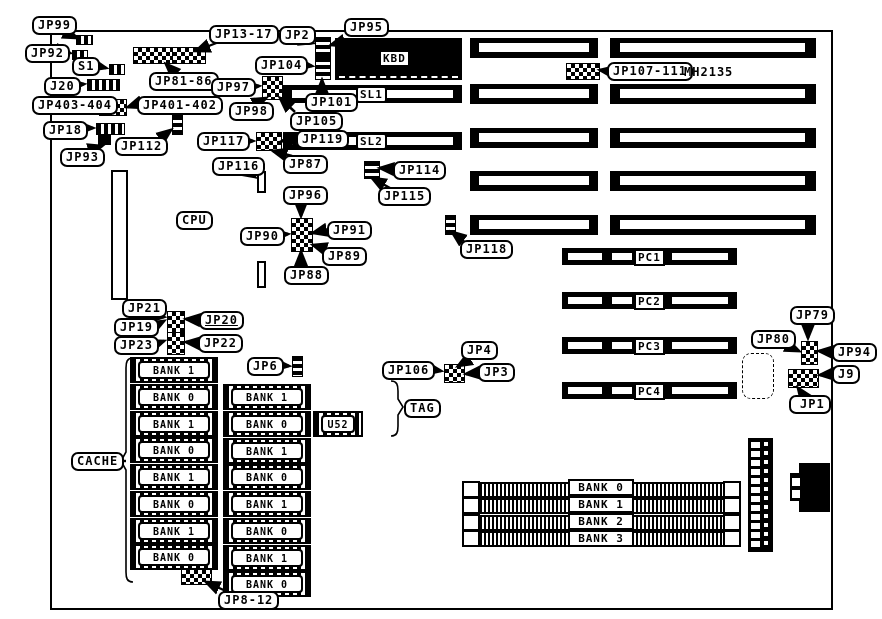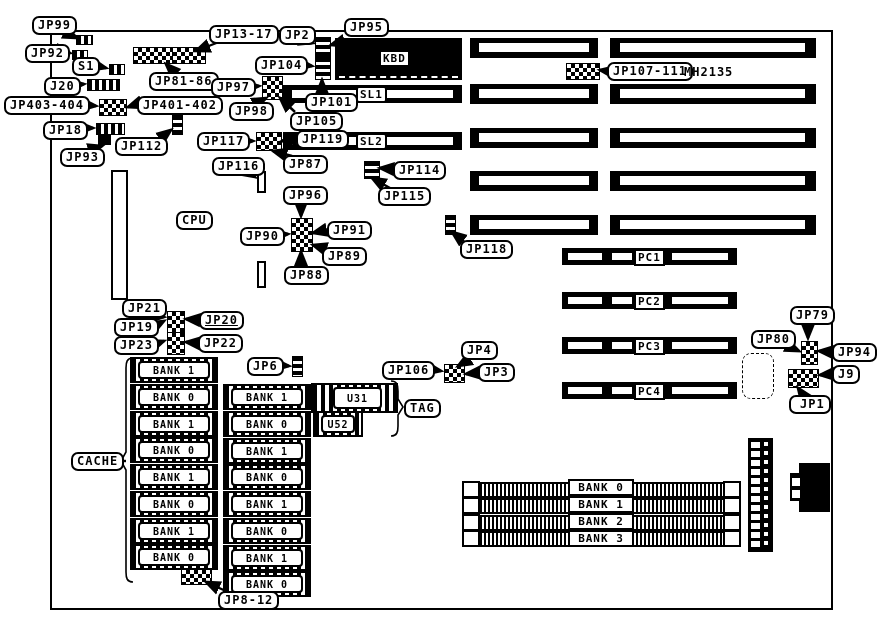--- a/index.html
+++ b/index.html
@@ -183,23 +183,20 @@
   <div class="chip" style="left:223px;top:518px;width:84px;height:22px;">
       <div class="chip-in">BANK 0</div>
     </div>
   <div class="chip" style="left:223px;top:545px;width:84px;height:22px;">
       <div class="chip-in">BANK 1</div>
     </div>
   <div class="chip" style="left:223px;top:571px;width:84px;height:22px;">
       <div class="chip-in">BANK 0</div>
     </div>
 
-  <div class="chip" style="left:311px;top:383px;width:83px;height:26px;">
-      <div class="chip-in" style="left:20px;right:14px;">U31</div>
-    </div>
   <div class="chip" style="left:313px;top:411px;width:46px;height:22px;">
       <div class="chip-in">U52</div>
     </div>
 
   <div class="slot" style="left:562px;top:248px;width:175px;height:17px;">
     <div class="slot-stripe" style="left:6px;width:34px;top:5px;height:7px;"></div>
     <div class="slot-stripe" style="left:50px;width:20px;top:5px;height:7px;"></div>
     <div class="slot-stripe" style="left:110px;width:56px;top:5px;height:7px;"></div>
   </div>
   <div class="boxlbl" style="left:634px;top:249px;border-radius:0;">PC1</div>
@@ -307,21 +304,21 @@
 
     <path d="M133,358 C127,358 126,362 126,368 L126,452 L121,461 L126,470 L126,572 C126,578 127,582 133,582" stroke="#000" stroke-width="1.6" fill="none"></path>
 
     <path d="M391,381 C397,381 398,385 398,391 L398,399 L403,407 L398,415 L398,426 C398,432 397,436 391,436" stroke="#000" stroke-width="1.6" fill="none"></path>
   </svg>
 
   <div class="lbl" style="left:32px;top:16px;">JP99</div>
   <div class="lbl" style="left:25px;top:44px;">JP92</div>
   <div class="lbl" style="left:72px;top:57px;">S1</div>
   <div class="lbl" style="left:44px;top:77px;">J20</div>
-  <div class="lbl" style="left:4px;top:96px;text-align:right;">JP403-404</div>
+  <div class="lbl" style="left:32px;top:96px;text-align:right;">JP403-404</div>
   <div class="lbl" style="left:137px;top:96px;">JP401-402</div>
   <div class="lbl" style="left:43px;top:121px;">JP18</div>
   <div class="lbl" style="left:60px;top:148px;">JP93</div>
   <div class="lbl" style="left:115px;top:137px;">JP112</div>
   <div class="lbl" style="left:209px;top:25px;">JP13-17</div>
   <div class="lbl" style="left:149px;top:72px;">JP81-86</div>
   <div class="lbl" style="left:279px;top:26px;">JP2</div>
   <div class="lbl" style="left:344px;top:18px;">JP95</div>
   <div class="lbl" style="left:255px;top:56px;">JP104</div>
   <div class="lbl" style="left:211px;top:78px;">JP97</div>

